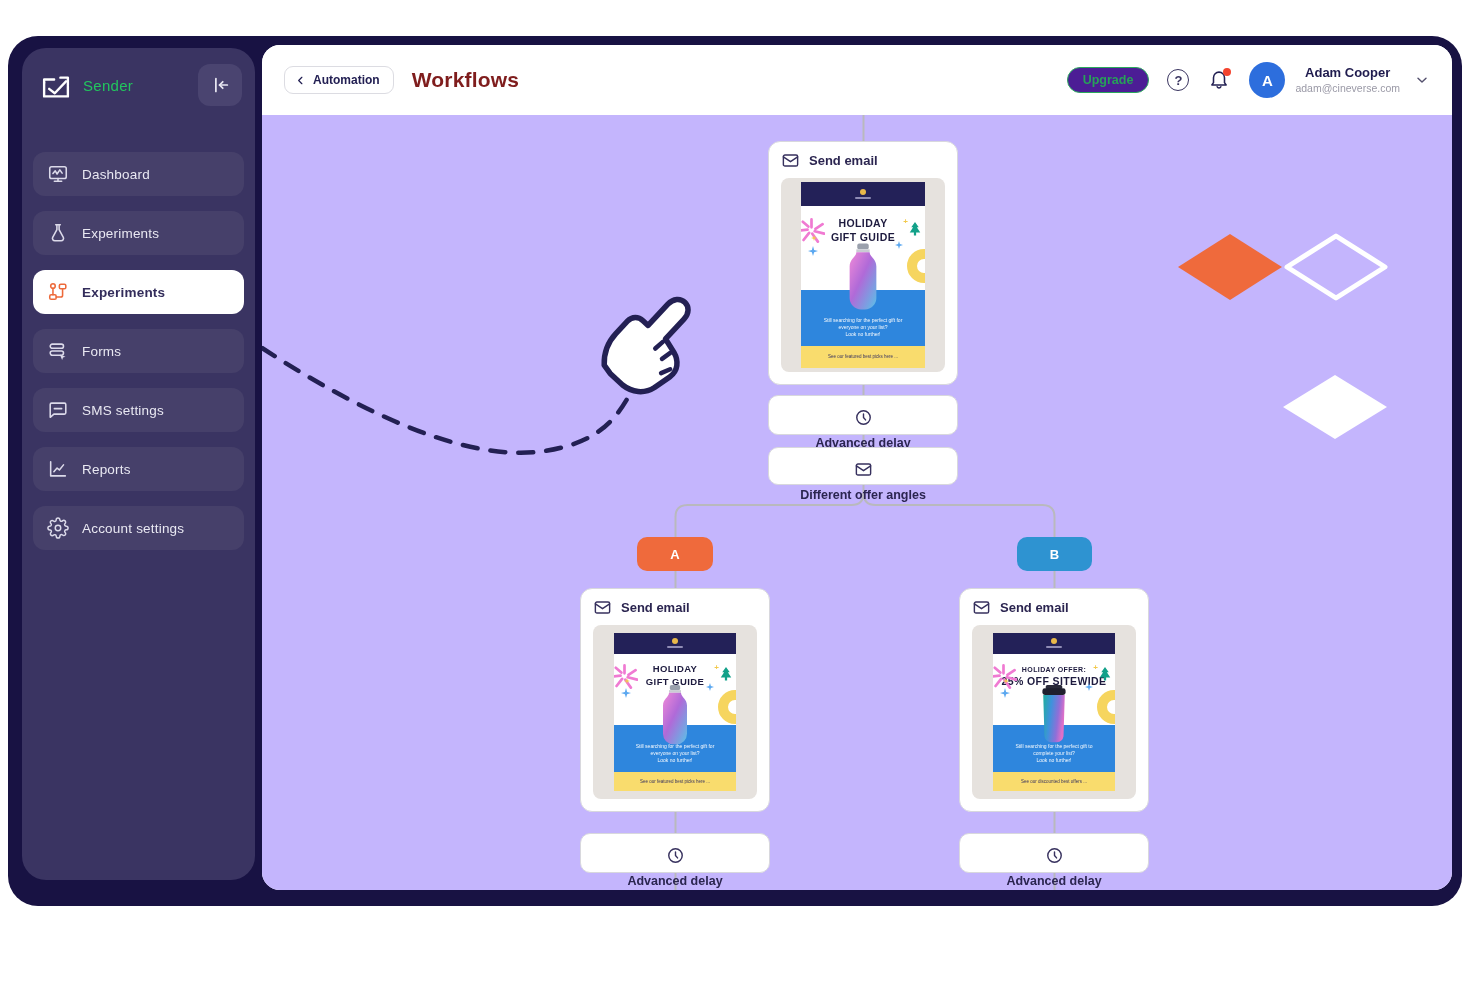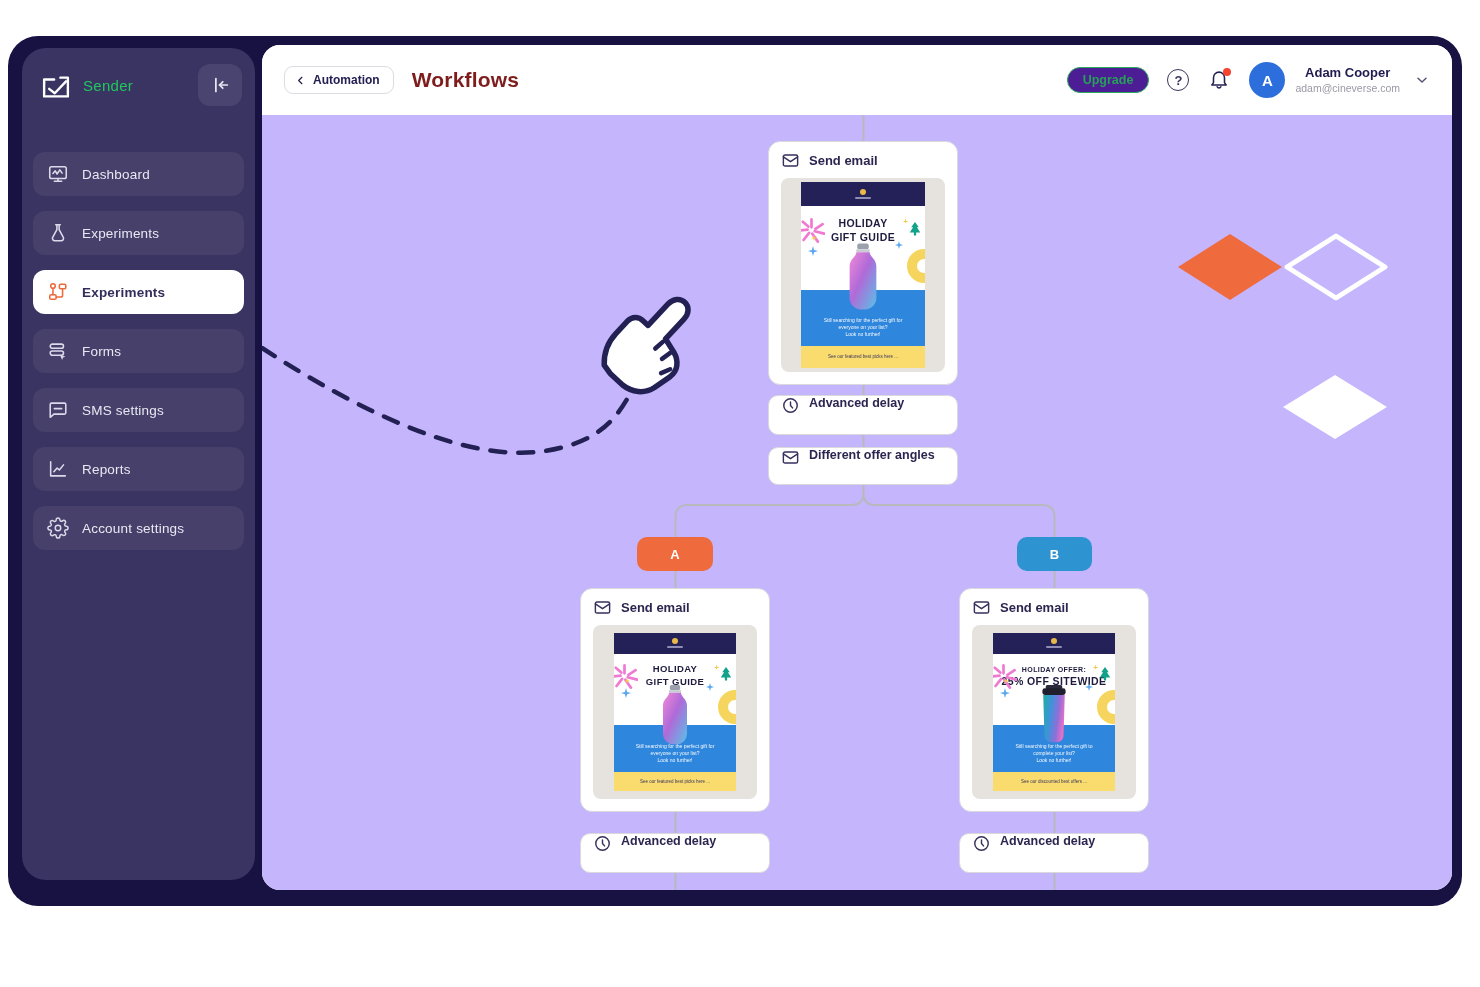--- a/index.html
+++ b/index.html
@@ -44,21 +44,21 @@
   .chev { width:16px; height:16px; color:#55516e; margin-left:4px; }
 
   
   .canvas { position:relative; width:1190px; height:775px; background:#c4b5fd; }
   .overlay { position:absolute; left:0; top:0; z-index:0; }
 
   .node { position:absolute; background:#fff; border:1.5px solid #d8d8dd; border-radius:12px; display:flex; flex-direction:column; z-index:1; cursor:pointer; }
   .node-head { height:34px; display:flex; align-items:center; padding:2px 12px 0; gap:9px; }
   .node-head svg { width:19px; height:19px; color:#37315e; flex:0 0 auto; }
   .node-label { font-size:13px; font-weight:700; color:#2b2550; }
-  .pill { position:absolute; background:#fff; border:1.5px solid #d8d8dd; border-radius:10px; display:flex; padding:0 12px; gap:9px; z-index:1; cursor:pointer; }
+  .pill { position:absolute; background:#fff; border:1.5px solid #d8d8dd; border-radius:10px; display:flex; align-items:center; padding:12px 12px; gap:9px; z-index:1; cursor:pointer;flex-direction:column; }
   .pill svg { width:19px; height:19px; color:#37315e; flex:0 0 auto; }
   .pill .node-label { font-size:12.5px; }
   .badge { position:absolute; border-radius:10px; color:#fff; font-size:13px; font-weight:700; display:flex; align-items:center; justify-content:center; z-index:1; cursor:pointer; }
   .badge-a { background:#ef6a3c; }
   .badge-b { background:#2e93d1; }
 
   .preview { flex:1; margin:2px 12px 12px; background:#e6e2de; border-radius:8px; display:flex; align-items:center; justify-content:center; }
   .email { position:relative; background:#ffffff; overflow:hidden; display:flex; flex-direction:column; }
   .email-lg { width:124px; height:186px; }
   .email-sm { width:122px; height:158px; }

